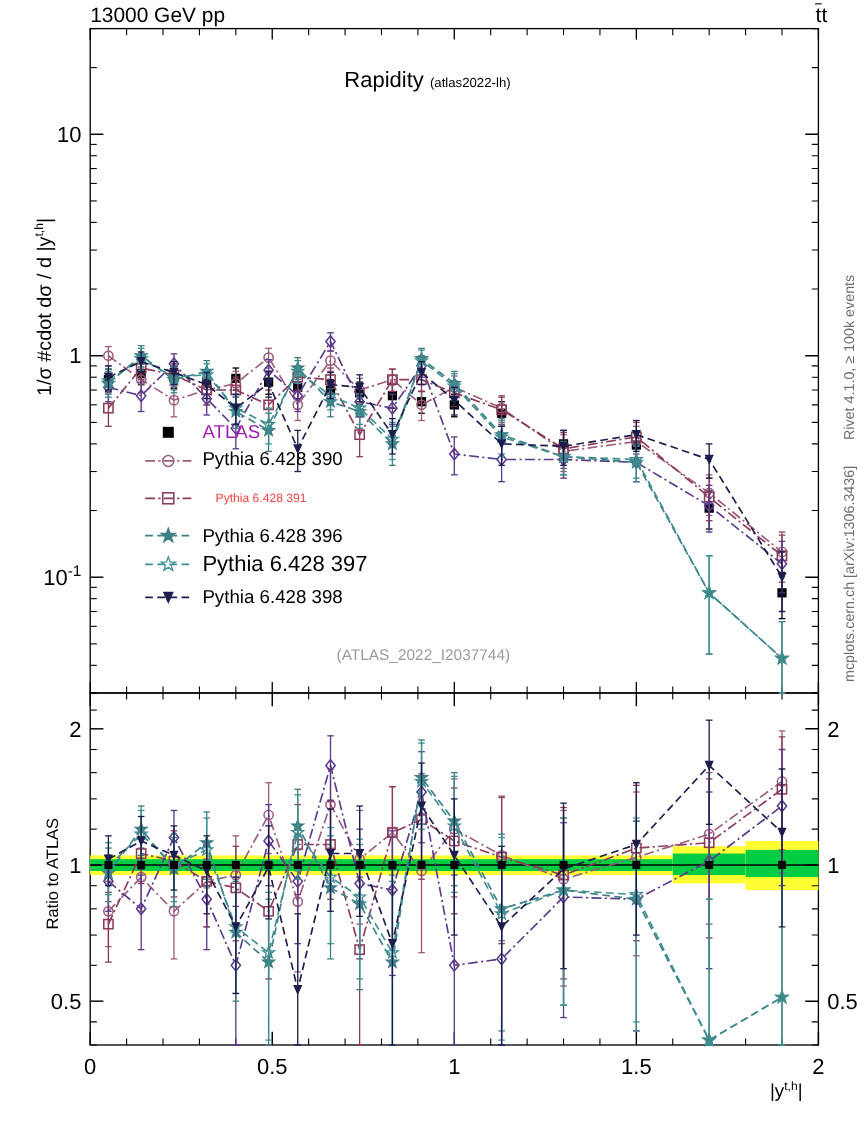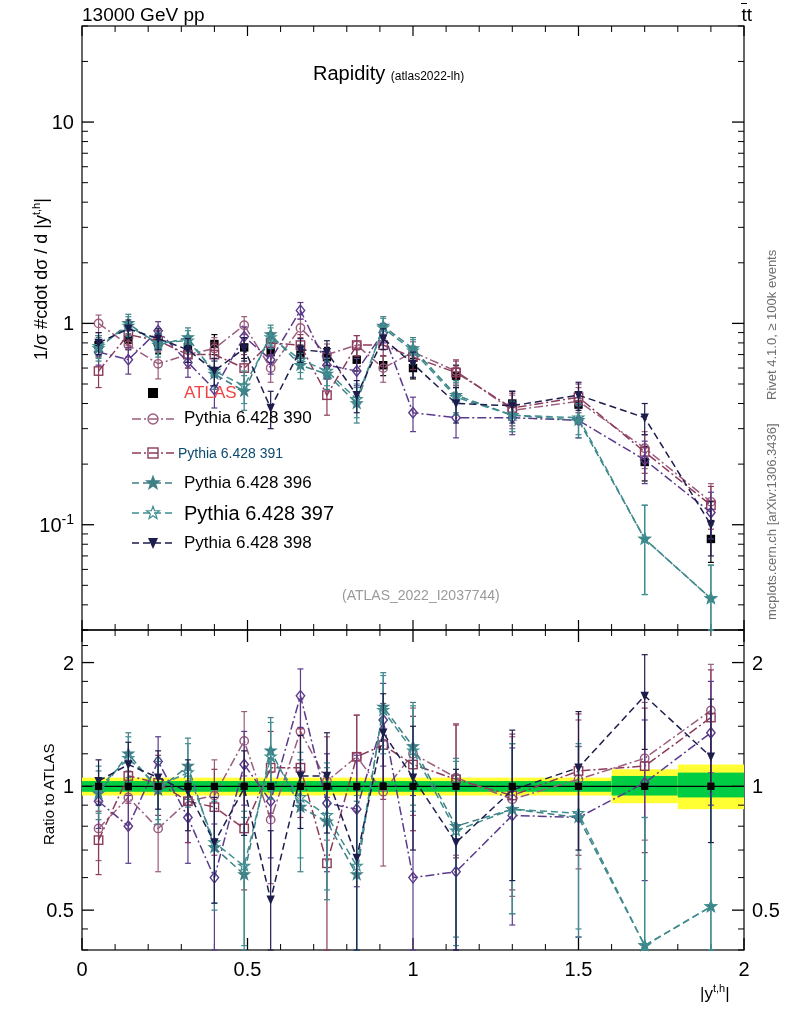--- a/index.html
+++ b/index.html
@@ -1629,50 +1629,50 @@
   <div class="ylab" style="left:30px;top:360px;font-size:18px;">
     1/σ #cdot dσ / d |y<sup style="font-size:11px;">t,h</sup>|
   </div>
 
   <div class="ylab" style="left:40px;top:845px;font-size:15px;">Ratio to ATLAS</div>
 
   <div class="abs" style="left:700px;top:982px;font-size:17px;text-align:right;">
     |y<sup style="font-size:11px;">t,h</sup>|
   </div>
 
-  <div class="abs" style="left:342px;top:587px;font-size:14px;color:#9a9a9a;">(ATLAS_2022_I2037744)</div>
+  <div class="abs" style="left:306px;top:587px;font-size:14px;color:#9a9a9a;">(ATLAS_2022_I2037744)</div>
 
   <div id="legend" class="abs" style="left:130px;top:378px;">
       <div style="display: flex; align-items: center; height: 30px;">
         <svg width="46" height="22" style="position: static;">
           <g>
             <rect x="18" y="6" width="10" height="10" fill="#000000"></rect>
           </g>
         </svg>
-        <span style="font-size: 17px; margin-left: 8px; color: #ef4444;">ATLAS</span>
+        <span style="font-size: 17px; margin-left: 8px; color: #a21caf;">ATLAS</span>
       </div>
       <div style="display: flex; height: 30px;">
         <svg width="46" height="22" style="position: static;">
           <line x1="2" y1="11" x2="44" y2="11" stroke="#9b5c7d" stroke-width="1.6" stroke-dasharray="9,3,2,3"></line>
           <g>
             <circle cx="23" cy="11" r="5" fill="none" stroke="#9b5c7d" stroke-width="1.4"></circle>
           </g>
         </svg>
         <span style="font-size: 17px; margin-left: 8px; color: rgb(0, 0, 0);">Pythia 6.428 390</span>
       </div>
       <div style="display: flex; align-items: center; height: 30px;">
         <svg width="46" height="22" style="position: static;">
           <line x1="2" y1="11" x2="44" y2="11" stroke="#8c3b5a" stroke-width="1.6" stroke-dasharray="9,3,2,3"></line>
           <g>
             <rect x="18" y="6" width="10" height="10" fill="none" stroke="#8c3b5a" stroke-width="1.4"></rect>
           </g>
         </svg>
-        <span style="font-size: 14px; margin-left: 2px; color: #0c4a6e;">Pythia 6.428 391</span>
+        <span style="font-size: 11px; margin-left: 20px; color: #ef4444;">Pythia 6.428 391</span>
       </div>
-      <div style="display: flex; align-items: center; height: 30px;">
+      <div style="display: flex; align-items: flex-end; height: 30px;">
         <svg width="46" height="22" style="position: static;">
           <line x1="2" y1="11" x2="44" y2="11" stroke="#3f7f86" stroke-width="1.6" stroke-dasharray="7,4"></line>
           <g>
             <polygon points="23.00,4.25 24.62,8.78 29.42,8.91 25.62,11.85 26.97,16.46 23.00,13.75 19.03,16.46 20.38,11.85 16.58,8.91 21.38,8.78" fill="#3f7f86" stroke="#3f7f86" stroke-width="1.2"></polygon>
           </g>
         </svg>
         <span style="font-size: 17px; margin-left: 8px; color: rgb(0, 0, 0);">Pythia 6.428 396</span>
       </div>
       <div style="display: flex; align-items: center; height: 30px;">
         <svg width="46" height="22" style="position: static;">

